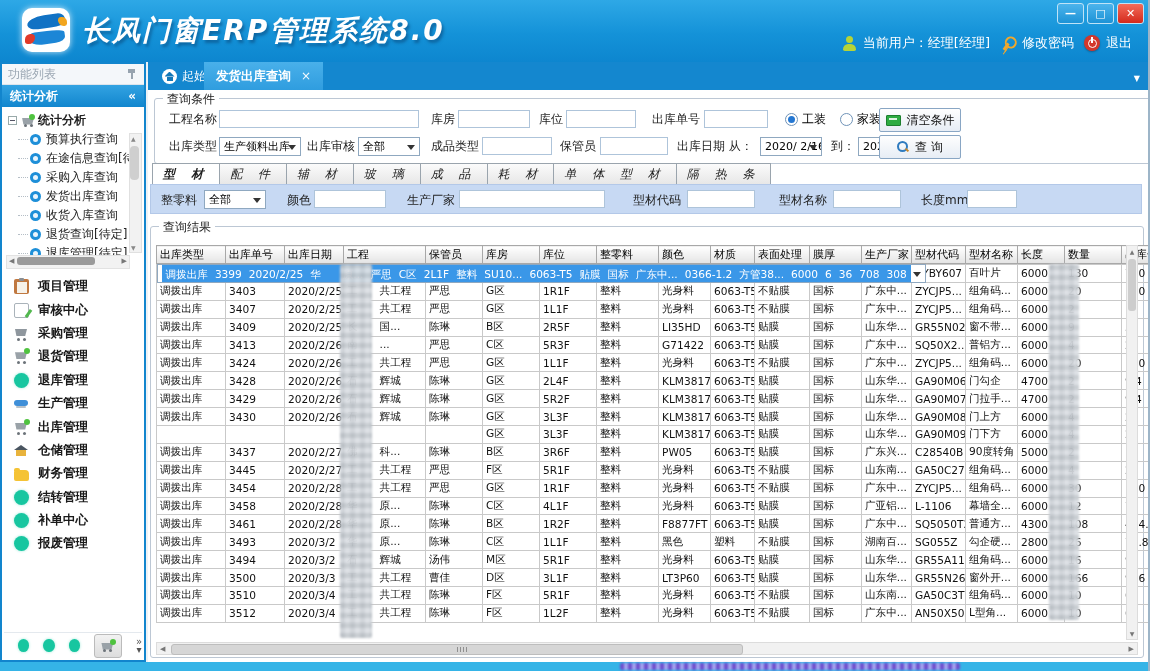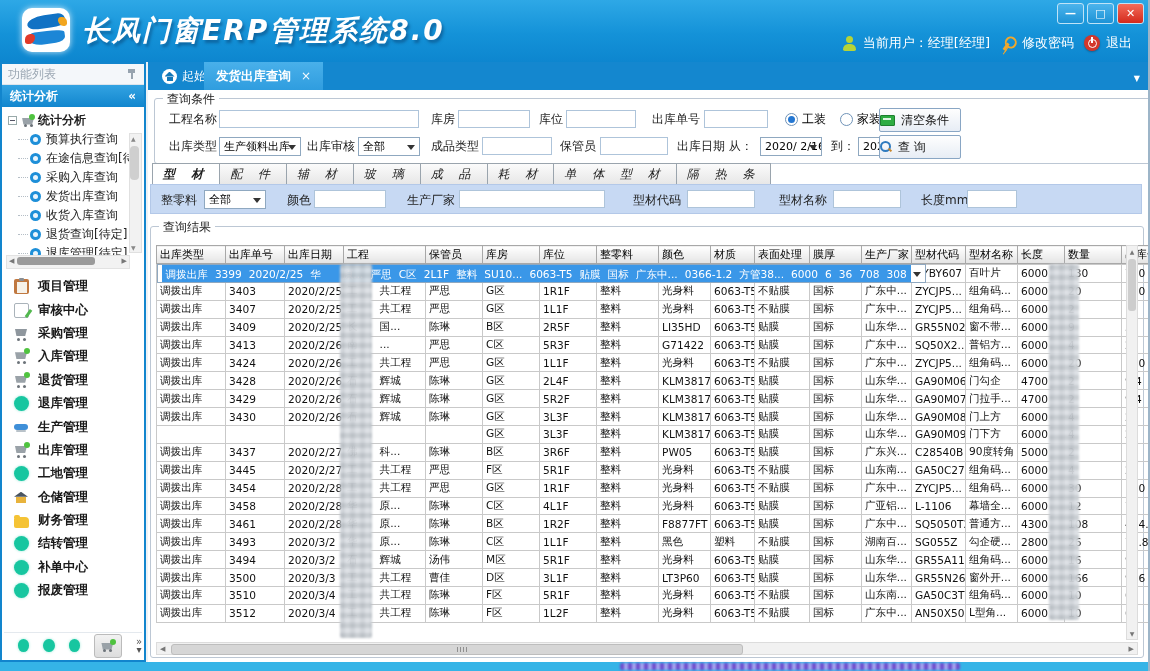--- a/index.html
+++ b/index.html
@@ -115,21 +115,21 @@
   .fl{position:absolute;font-size:12px;color:#222;line-height:20px;}
   .inp{position:absolute;height:18px;border:1px solid #aec4da;background:#fff;box-sizing:border-box;font-size:11px;
     padding:0 3px;font-family:inherit;}
   .sel{position:absolute;height:19px;border:1px solid #8fa8c0;background:#fff;box-sizing:border-box;font-size:11px;
     line-height:17px;padding:0 14px 0 4px;cursor:pointer;white-space:nowrap;overflow:hidden;}
   .sel:after{content:"";position:absolute;right:4px;top:7px;border:4px solid transparent;border-top:5px solid #333;}
   .radio{position:absolute;display:flex;align-items:center;gap:4px;font-size:12px;cursor:pointer;}
   .radio i{width:11px;height:11px;border-radius:50%;border:1px solid #6f93b8;background:#fff;position:relative;}
   .radio.on i:before{content:"";position:absolute;left:2px;top:2px;width:7px;height:7px;border-radius:50%;background:#2477d2;}
   .btn{position:absolute;height:22px;border:1px solid #89a6c4;border-radius:2px;font-size:12px;color:#111;
-    background:linear-gradient(#fefefe,#e7edf5);display:flex;align-items:center;gap:6px;cursor:pointer;}
+    background:linear-gradient(#fefefe,#e7edf5);display:flex;align-items:center;justify-content:center;gap:6px;cursor:pointer;}
   .ico-eraser{width:13px;height:9px;background:#2eac42;border:1px solid #1d7f2f;border-radius:1px;position:relative;}
   .ico-eraser:before{content:"";position:absolute;left:2px;top:2px;width:8px;height:2px;background:#dff3e2;}
   .ico-mag{width:12px;height:12px;position:relative;}
   .ico-mag:before{content:"";position:absolute;left:0;top:0;width:7px;height:7px;border-radius:50%;border:2px solid #2f7bbf;}
   .ico-mag:after{content:"";position:absolute;left:8px;top:8px;width:4px;height:2px;background:#c8862a;transform:rotate(45deg);}
   
   .mat-tabs{position:absolute;left:4px;top:101px;display:flex;}
   .mat-tab{height:20px;line-height:20px;text-align:center;font-size:12px;color:#222;border:1px solid #9aa4ad;
     border-left:none;background:linear-gradient(#fbfbfb,#e7e7e7);cursor:pointer;padding:0 10px;letter-spacing:6px;
     white-space:nowrap;font-style:italic;}
@@ -271,45 +271,35 @@
           <span>审核中心</span>
         </div>
         <div class="menu-item">
           <span class="mi mi-cart"></span>
           <span>采购管理</span>
         </div>
         <div class="menu-item">
           <span class="mi mi-cart g">
             <u></u>
           </span>
-          <span>入库管理</span>
-        </div>
-        <div class="menu-item">
-          <span class="mi mi-cart g">
-            <u></u>
-          </span>
           <span>退货管理</span>
         </div>
         <div class="menu-item">
           <span class="mi mi-dot"></span>
           <span>退库管理</span>
         </div>
         <div class="menu-item">
           <span class="mi mi-machine"></span>
           <span>生产管理</span>
         </div>
         <div class="menu-item">
           <span class="mi mi-cart g">
             <u></u>
           </span>
           <span>出库管理</span>
-        </div>
-        <div class="menu-item">
-          <span class="mi mi-dot"></span>
-          <span>工地管理</span>
         </div>
         <div class="menu-item">
           <span class="mi mi-warehouse"></span>
           <span>仓储管理</span>
         </div>
         <div class="menu-item">
           <span class="mi mi-folder"></span>
           <span>财务管理</span>
         </div>
         <div class="menu-item">

